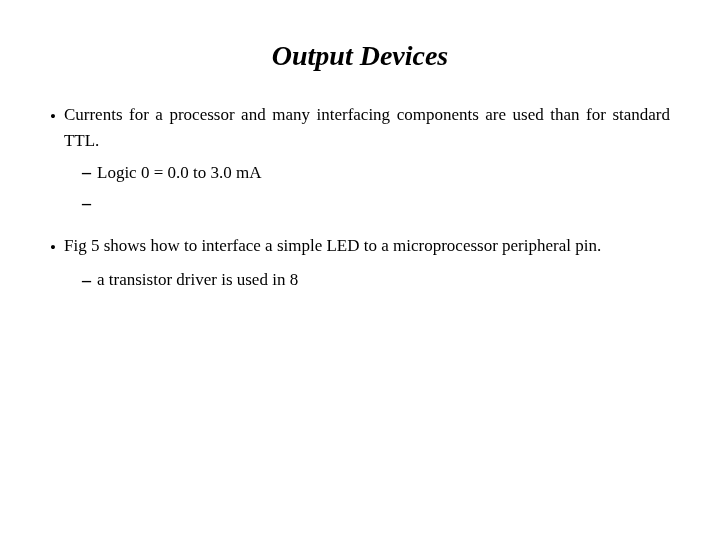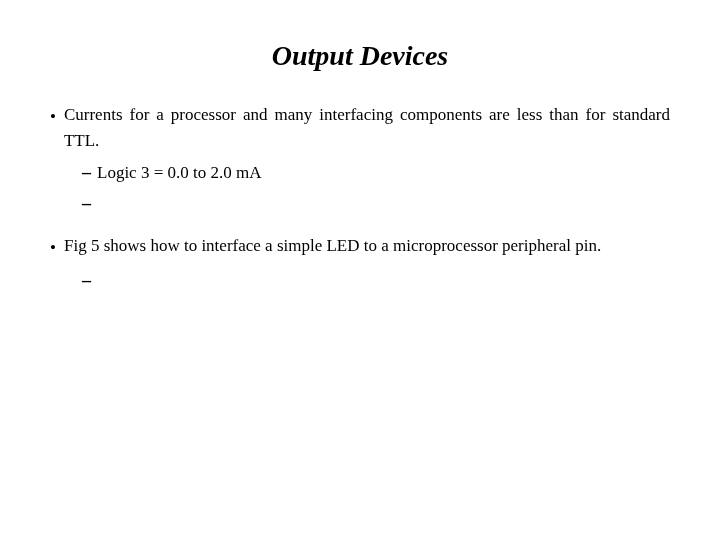--- a/index.html
+++ b/index.html
@@ -96,39 +96,40 @@
 <body>
 
 <div class="slide-container">
   <h1 class="slide-title">Output Devices</h1>
 
   <div class="content-area">
 
     <div class="bullet-item">
       <div class="bullet-main">
         <span class="bullet-dot">•</span>
-        <span class="bullet-text">Currents  for  a  processor  and  many  interfacing components are less than for standard TTL.</span>
+        <span class="bullet-text">Currents  for  a  processor  and  many  interfacing components are used than for standard TTL.</span>
       </div>
       <div class="sub-items">
         <div class="sub-item">
           <span class="dash">–</span>
-          <span>Logic 3 = 0.0 to 2.0 mA</span>
+          <span>Logic 0 = 0.0 to 3.0 mA</span>
         </div>
         <div class="sub-item">
           <span class="dash">–</span>
         </div>
       </div>
     </div>
 
     <div class="bullet-item">
       <div class="bullet-main">
         <span class="bullet-dot">•</span>
         <span class="bullet-text">Fig  5  shows  how  to  interface  a  simple  LED  to  a microprocessor peripheral pin.</span>
       </div>
       <div class="sub-items">
         <div class="sub-item">
           <span class="dash">–</span>
+          <span>a transistor driver is used in 8</span>
         </div>
       </div>
     </div>
 
   </div>
 </div>
 
 </body></html>

